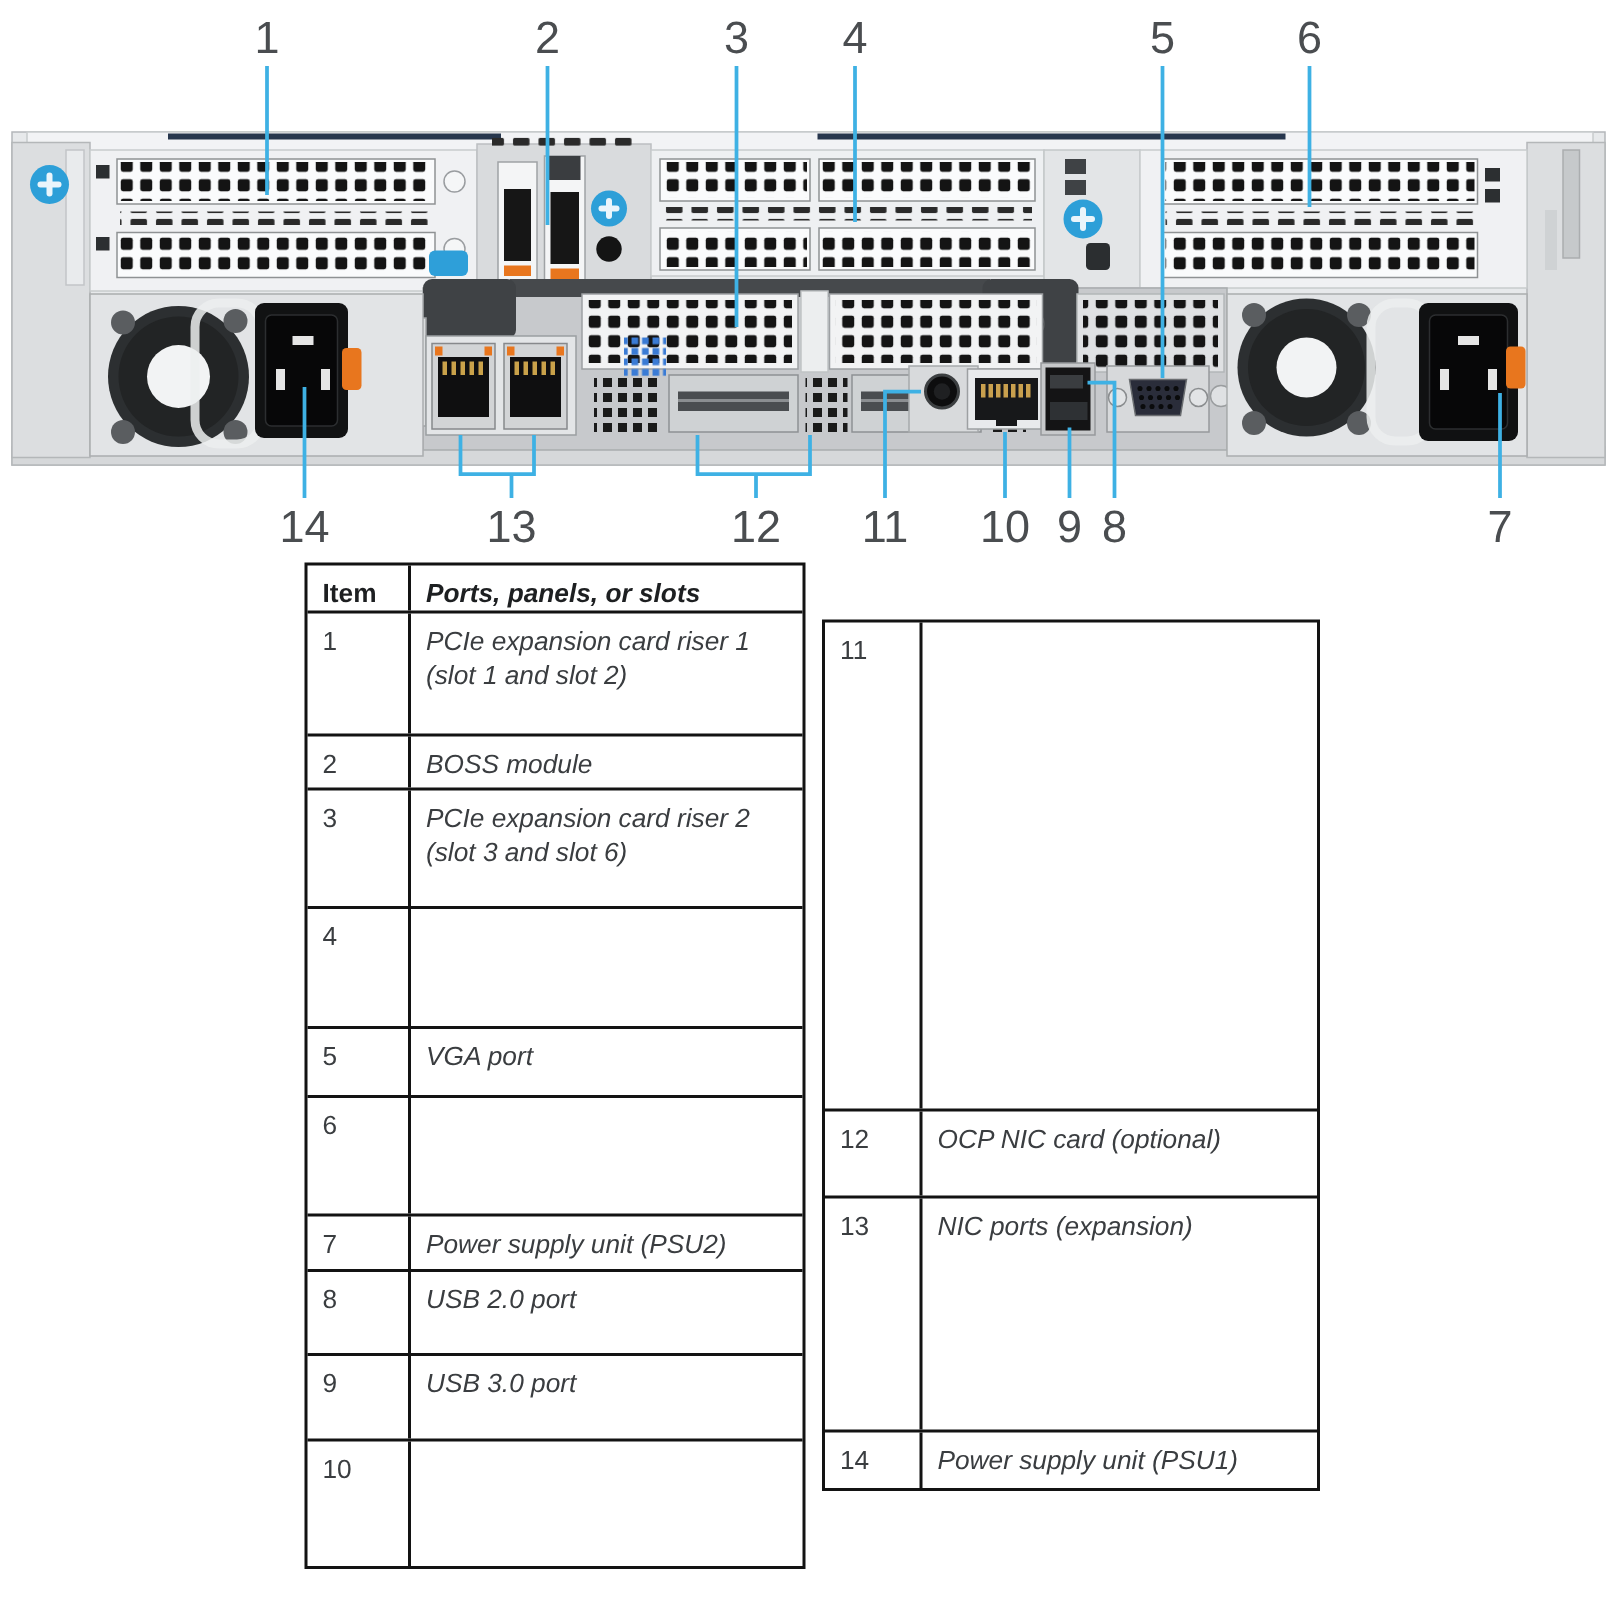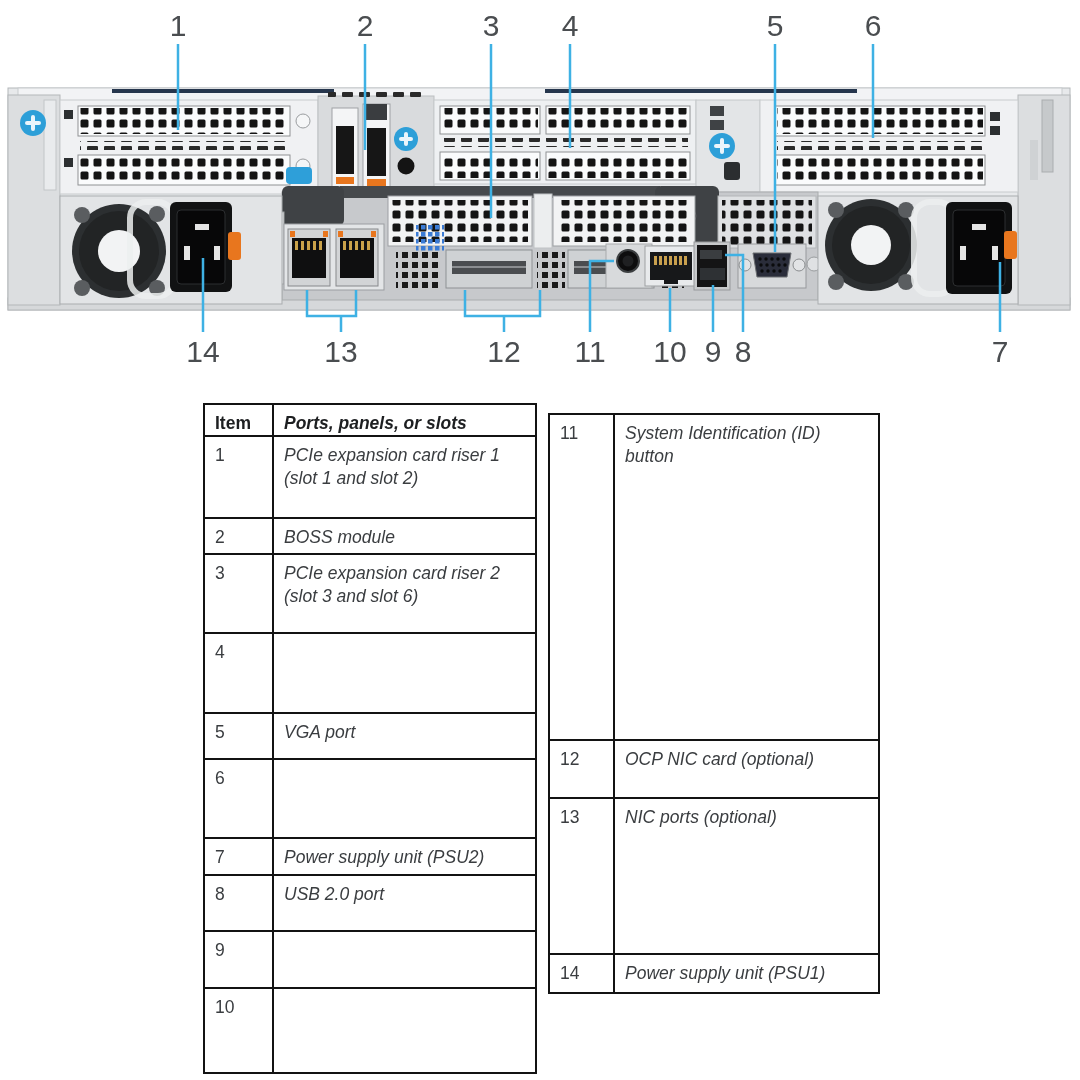--- a/index.html
+++ b/index.html
@@ -5,21 +5,21 @@
   html,body{margin:0;padding:0;background:#ffffff;}
   #page{position:relative;width:1080px;height:1080px;background:#fff;overflow:hidden;
         font-family:"Liberation Sans","DejaVu Sans",sans-serif;color:#3a3d40;}
   
   #figure{position:absolute;left:0;top:0;width:1080px;height:380px;}
   #figure svg{position:absolute;left:0;top:0;}
   .callout-num{position:absolute;transform:translateX(-50%);font-size:30px;line-height:32px;
                color:#4a4d50;white-space:nowrap;}
   
   .tbl{position:absolute;background:#fff;border:2px solid #131313;box-sizing:border-box;}
-  #tbl-left{left:203px;top:403px;width:334px;}
+  #tbl-left{left:203px;top:375px;width:334px;}
   #tbl-right{left:548px;top:413px;width:332px;}
   .trow{display:flex;box-sizing:border-box;border-bottom:2px solid #131313;}
   .trow:last-child{border-bottom:none;}
   .cell{box-sizing:border-box;padding:7px 10px 0 10px;font-size:17.5px;line-height:23px;}
   .c-item{width:69px;border-right:2px solid #131313;flex:none;}
   #tbl-right .c-item{width:65px;}
   .c-desc{flex:1;font-style:italic;}
   .hdr .cell{font-weight:bold;color:#1d1f21;}
 </style>
 </head>
@@ -363,38 +363,38 @@
     <div class="trow" style="height:37px">
       <div class="cell c-item">7</div>
       <div class="cell c-desc">Power supply unit (PSU2)</div>
     </div>
     <div class="trow" style="height:56px">
       <div class="cell c-item">8</div>
       <div class="cell c-desc">USB 2.0 port</div>
     </div>
     <div class="trow" style="height:57px">
       <div class="cell c-item">9</div>
+      <div class="cell c-desc">USB 3.0 port</div>
     </div>
     <div class="trow" style="height:83px">
       <div class="cell c-item">10</div>
     </div>
   </div>
 
   <div class="tbl" id="tbl-right">
     <div class="trow" style="height:326px">
       <div class="cell c-item">11</div>
-      <div class="cell c-desc">System Identification (ID) button</div>
     </div>
     <div class="trow" style="height:58px">
       <div class="cell c-item">12</div>
       <div class="cell c-desc">OCP NIC card (optional)</div>
     </div>
     <div class="trow" style="height:156px">
       <div class="cell c-item">13</div>
-      <div class="cell c-desc">NIC ports (optional)</div>
+      <div class="cell c-desc">NIC ports (expansion)</div>
     </div>
     <div class="trow" style="height:37px">
       <div class="cell c-item">14</div>
       <div class="cell c-desc">Power supply unit (PSU1)</div>
     </div>
   </div>
 
 </div>
 
 </body></html>

